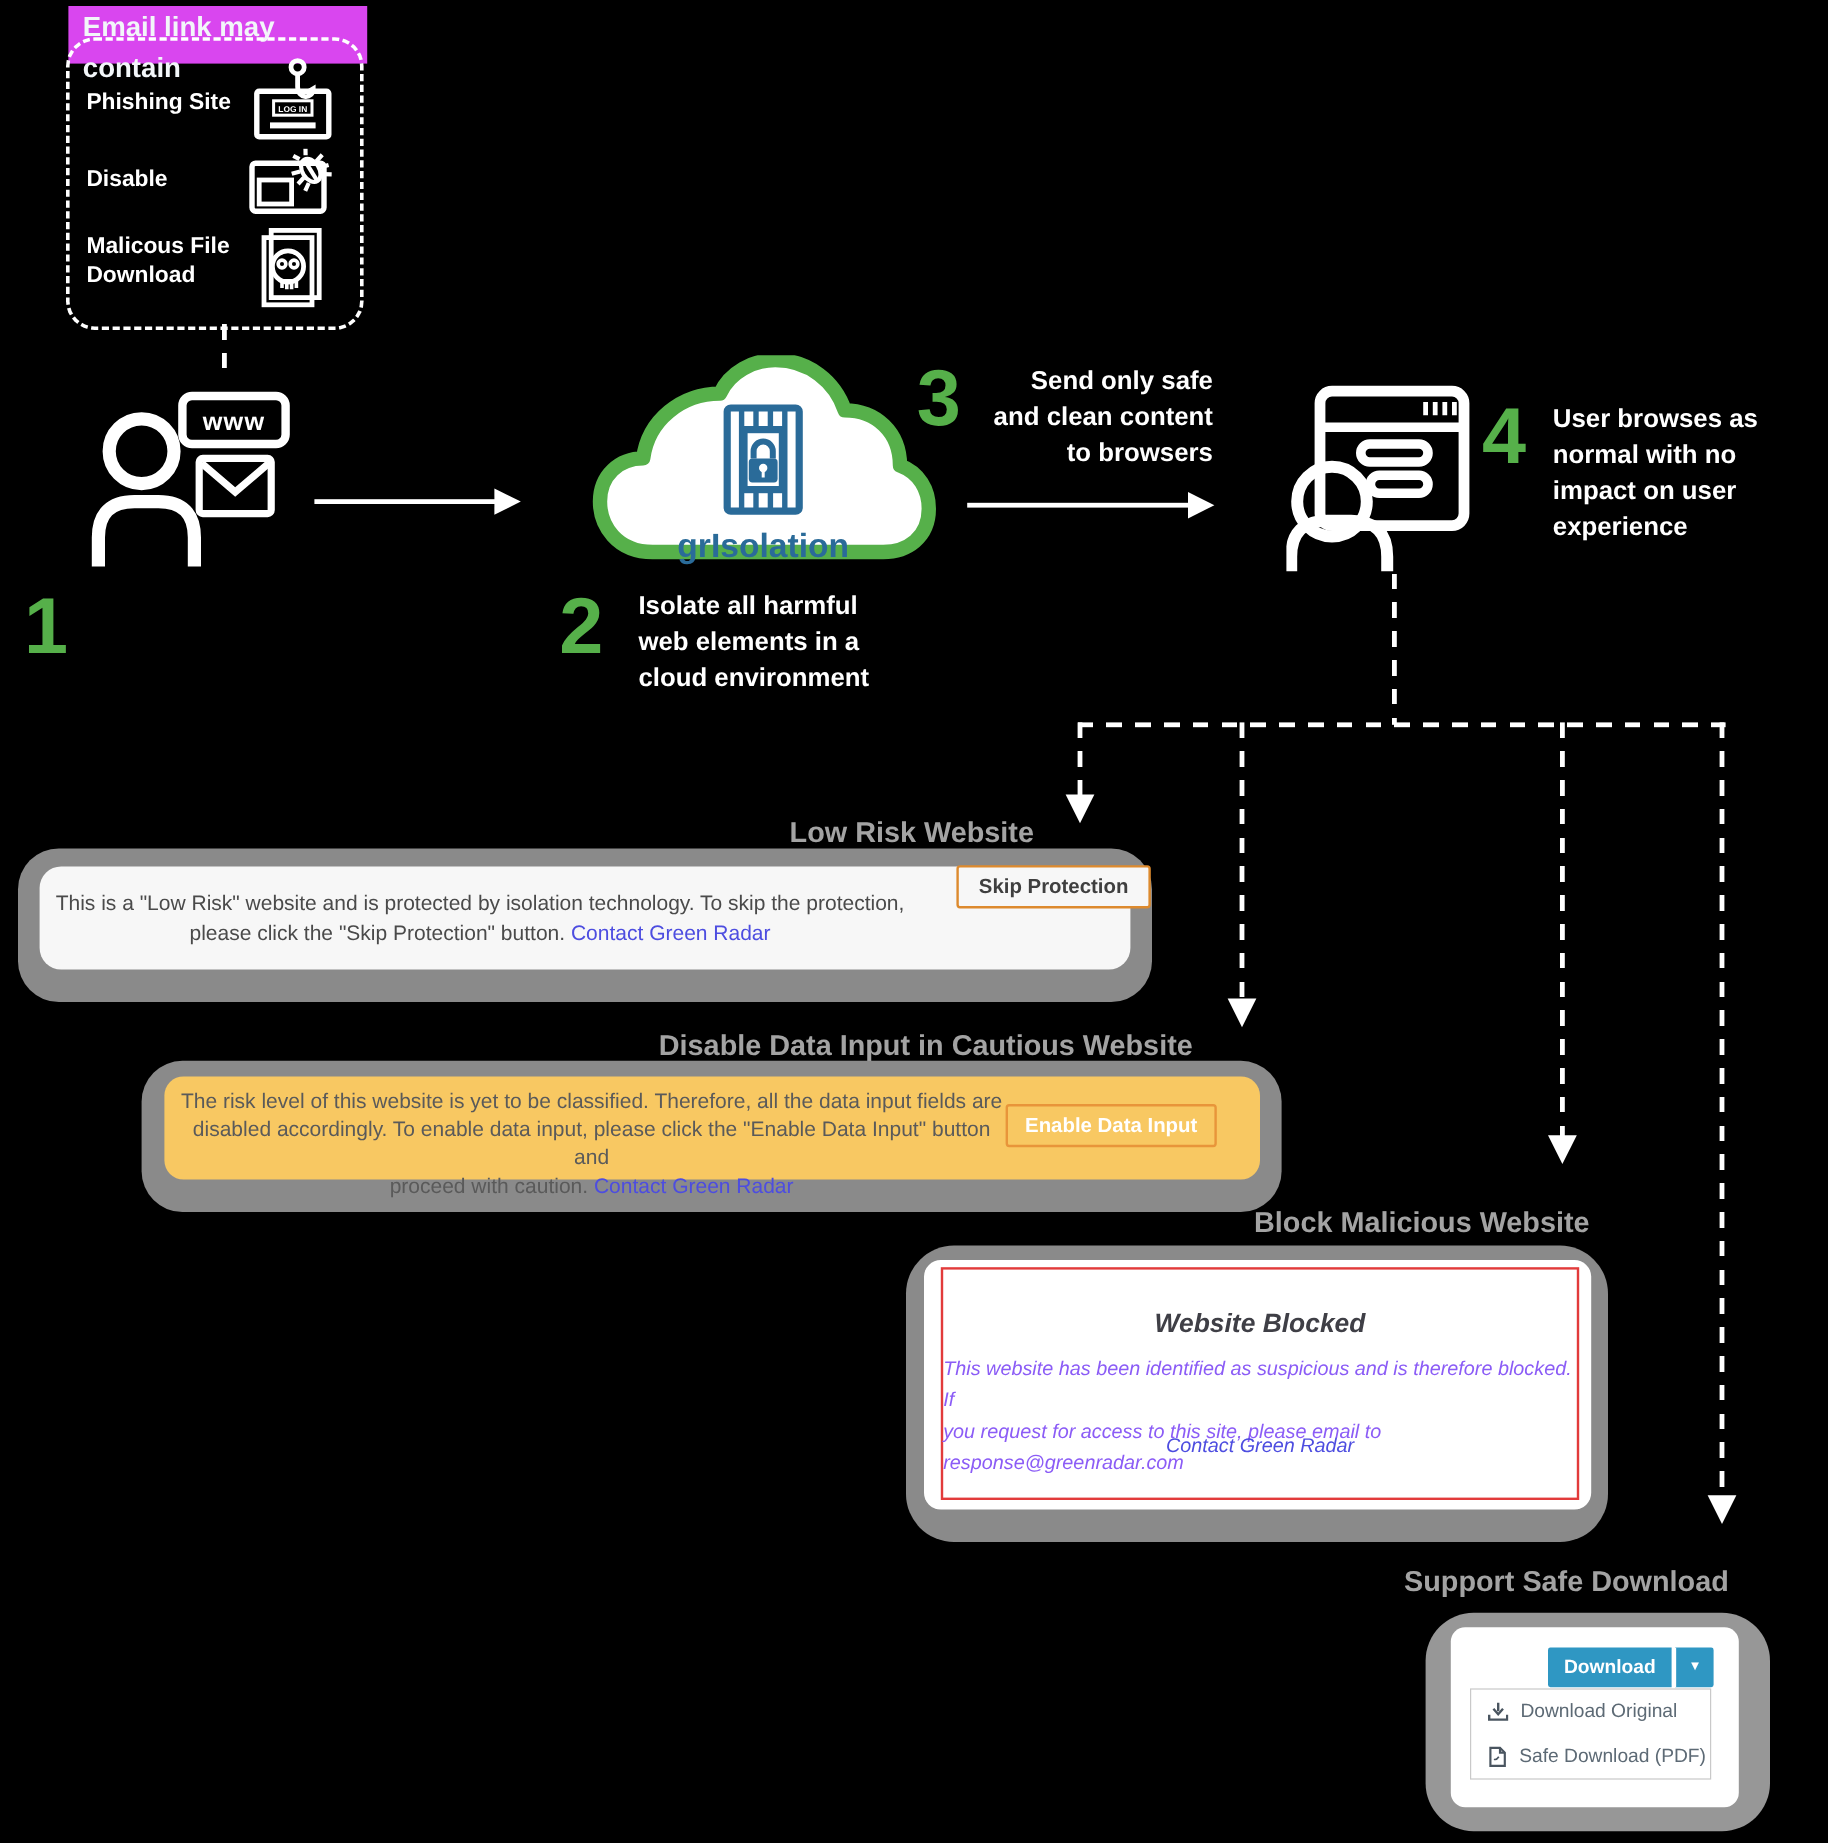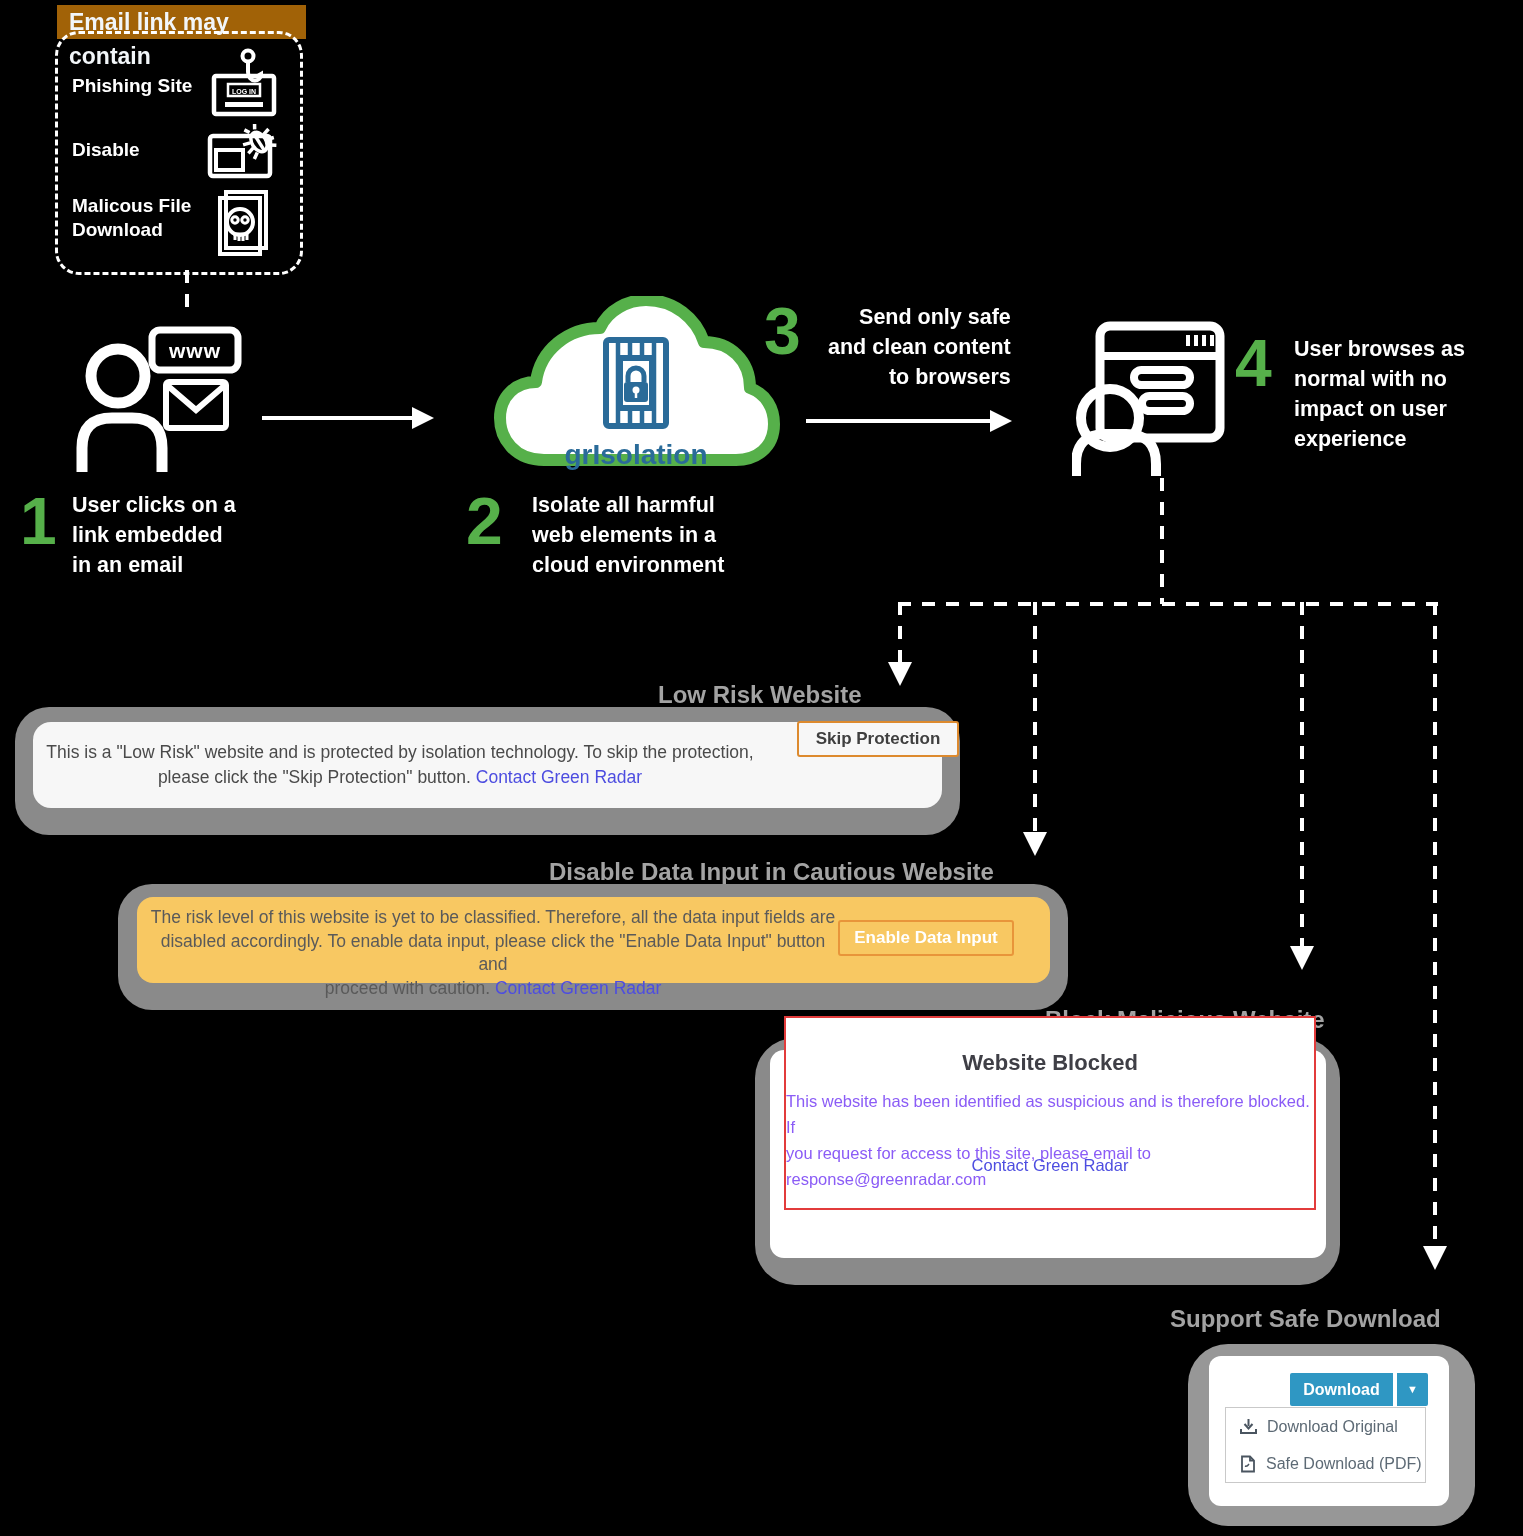--- a/index.html
+++ b/index.html
@@ -2,21 +2,21 @@
 <html><head>
 <meta charset="utf-8">
 <style>
   html,body{margin:0;padding:0;background:#000;}
   .canvas{position:relative;width:1523px;height:1536px;background:#000;overflow:hidden;
           font-family:"Liberation Sans",sans-serif;}
   .abs{position:absolute;}
   .pre{white-space:pre-line;}
 
   
-  .legend-header{left:57px;top:5px;width:249px;height:34px;background:#a16207;
+  .legend-header{left:57px;top:5px;width:249px;height:48px;background:#d946ef;
     color:#f2f6f9;font-weight:bold;font-size:23px;line-height:34px;padding-left:12px;box-sizing:border-box;}
   .legend-box{left:55px;top:31px;width:242px;height:238px;border:3px dashed #fff;border-radius:24px;}
   .legend-label{color:#fff;font-weight:bold;font-size:19px;line-height:24px;}
 
   
   .vdash{position:absolute;width:4px;background-image:repeating-linear-gradient(180deg,#fff 0 13px,transparent 13px 24px);}
   .hdash{position:absolute;height:4px;background-image:repeating-linear-gradient(90deg,#fff 0 13px,transparent 13px 24px);}
   .head-down{position:absolute;width:0;height:0;border-left:12px solid transparent;border-right:12px solid transparent;border-top:24px solid #fff;}
   .head-right{position:absolute;width:0;height:0;border-top:11px solid transparent;border-bottom:11px solid transparent;border-left:22px solid #fff;}
   .arrow-line{position:absolute;height:4px;background:#fff;}
@@ -104,23 +104,20 @@
       <circle cx="48" cy="52" r="27" stroke-width="11"></circle>
       <path d="M12 148 L12 124 Q12 94 42 94 L62 94 Q92 94 92 124 L92 148" stroke-width="11" stroke-linejoin="round"></path>
     </g>
     <text x="125" y="34" text-anchor="middle" font-size="21" font-weight="bold" fill="#fff" letter-spacing="1">www</text>
   </svg>
 
   <div class="arrow-line" style="left:262px;top:416px;width:152px;"></div>
   <div class="head-right" style="left:412px;top:407px;"></div>
 
   <div class="abs step-num" style="left:20px;top:486px;">1</div>
-  <div class="abs step-text pre" style="left:72px;top:490px;">User clicks on a
-link embedded
-in an email</div>
 
   <svg class="abs" style="left:490px;top:296px;" width="292" height="184" viewBox="0 0 292 184">
     <path d="M 54 164
              C 24 164 10 142 10 122
              C 10 100 26 86 46 86
              C 50 54 78 32 110 32
              C 118 14 138 4 156 4
              C 184 4 206 22 214 46
              C 240 46 260 64 260 92
              C 276 98 284 112 284 128
@@ -194,21 +191,21 @@
   <div class="frame" style="left:118px;top:884px;width:950px;height:126px;"></div>
   <div class="panel" style="left:137px;top:897px;width:913px;height:86px;background:#f8c862;border-radius:16px;"></div>
   <div class="banner-msg pre" style="left:148px;top:906px;width:690px;line-height:23.5px;color:#5a5a5a;"><span>The risk level of this website is yet to be classified. Therefore, all the data input fields are
 disabled accordingly. To enable data input, please click the "Enable Data Input" button and
 proceed with caution. </span><span class="link">Contact Green Radar</span></div>
   <div class="enable-btn" style="left:838px;top:920px;">Enable Data Input</div>
 
   <div class="abs outcome-label" style="left:1045px;top:1006px;">Block Malicious Website</div>
   <div class="frame" style="left:755px;top:1038px;width:585px;height:247px;border-radius:40px;"></div>
   <div class="panel" style="left:770px;top:1050px;width:556px;height:208px;border-radius:14px;background:#fff;"></div>
-  <div class="blocked-redbox" style="left:784px;top:1016px;width:528px;height:190px;">
+  <div class="blocked-redbox" style="left:784px;top:1056px;width:528px;height:190px;font-style:italic;">
     <div class="blocked-heading" style="top:32px;">Website Blocked</div>
     <div class="blocked-body pre" style="top:70px;">This website has been identified as suspicious and is therefore blocked. If
 you request for access to this site, please email to
 response@greenradar.com</div>
     <div class="blocked-link" style="top:138px;"><span class="link">Contact Green Radar</span></div>
   </div>
 
   <div class="abs outcome-label" style="left:1170px;top:1305px;">Support Safe Download</div>
   <div class="frame" style="left:1188px;top:1344px;width:287px;height:182px;border-radius:40px;background:#979797;"></div>
   <div class="panel" style="left:1209px;top:1356px;width:240px;height:150px;border-radius:12px;background:#fff;"></div>

